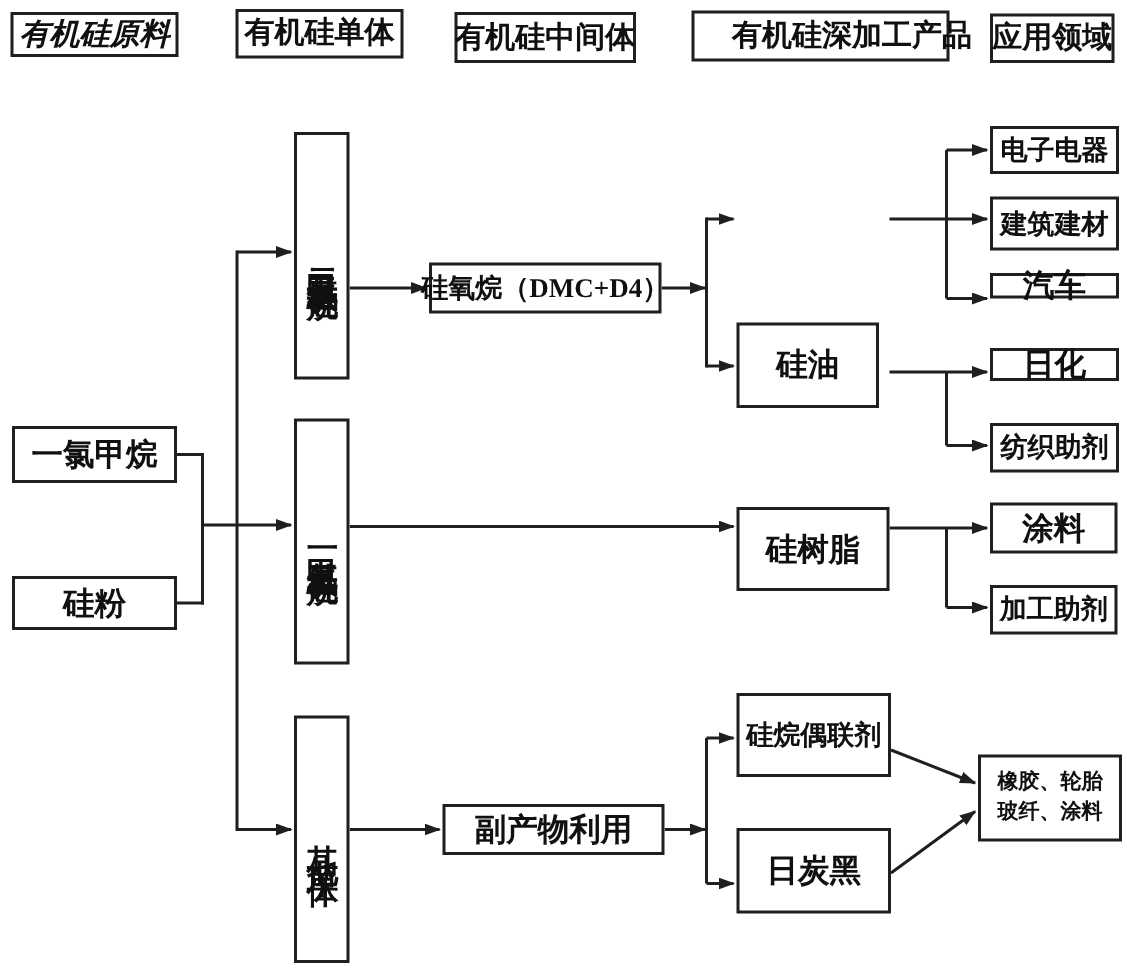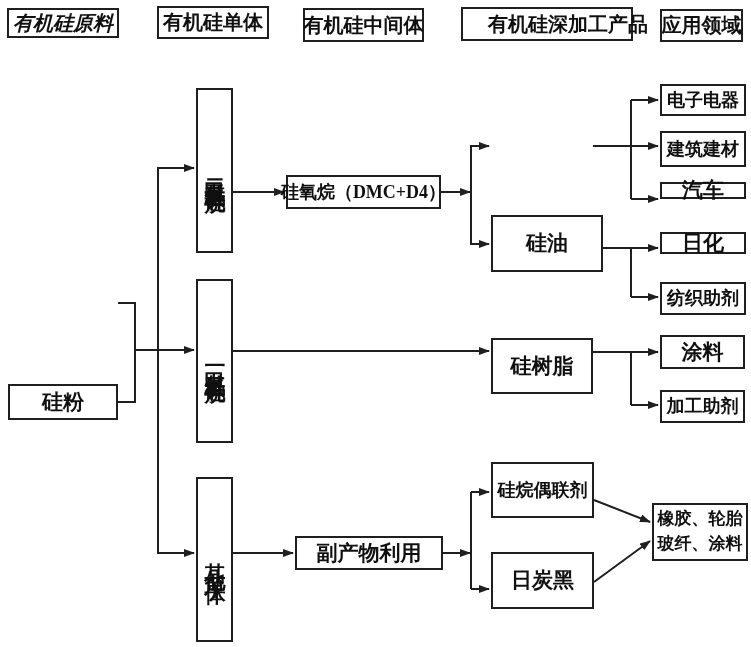--- a/index.html
+++ b/index.html
@@ -33,21 +33,21 @@
   .header{font-size:20px;}
   .vert{
     writing-mode:vertical-rl;
     text-orientation:upright;
     letter-spacing:2px;
     line-height:1;
   }
   .vert.loose{letter-spacing:7px;}
   .sub{font-size:16px;letter-spacing:0;}
   .small{font-size:18px;}
-  .tight{font-size:17px;line-height:1.45;}
+  .tight{font-size:14px;line-height:1.45;}
 </style>
 </head>
 <body>
 
 <div class="canvas">
 
   <svg class="edges" width="751" height="647" viewBox="0 0 751 647">
     <defs>
       <marker id="arw" markerUnits="userSpaceOnUse" markerWidth="11" markerHeight="8" refX="10" refY="4" orient="auto">
         <path class="arrowhead" d="M0,0 L11,4 L0,8 Z"></path>
@@ -106,30 +106,31 @@
       <line class="edge" x1="594" y1="582" x2="650" y2="541" marker-end="url(#arw)"></line>
     </g>
   </svg>
 
   <div class="node header" style="left:7px;top:8px;width:112px;height:30px;font-style:italic;">有机硅原料</div>
   <div class="node header" style="left:157px;top:6px;width:112px;height:33px;">有机硅单体</div>
   <div class="node header" style="left:303px;top:8px;width:121px;height:34px;">有机硅中间体</div>
   <div class="node header" style="left:461px;top:7px;width:172px;height:34px;padding-left:42px;">有机硅深加工产品</div>
   <div class="node header" style="left:660px;top:9px;width:83px;height:33px;">应用领域</div>
 
+  <div class="node" style="left:8px;top:284px;width:110px;height:38px;">一氯甲烷</div>
   <div class="node" style="left:8px;top:384px;width:110px;height:36px;">硅粉</div>
 
   <div class="node vert" style="left:196px;top:88px;width:37px;height:165px;">二甲基二氯硅烷</div>
   <div class="node vert" style="left:196px;top:279px;width:37px;height:164px;">一甲基三氯硅烷</div>
   <div class="node vert loose" style="left:196px;top:477px;width:37px;height:165px;">其他单体</div>
 
   <div class="node small" style="left:286px;top:175px;width:155px;height:34px;">硅氧烷（DMC+D4）</div>
   <div class="node" style="left:295px;top:536px;width:148px;height:34px;">副产物利用</div>
 
-  <div class="node" style="left:491px;top:215px;width:112px;height:57px;">硅油</div>
+  <div class="node" style="left:491px;top:215px;width:95px;height:57px;">硅油</div>
   <div class="node" style="left:491px;top:327px;width:102px;height:56px;margin-top:11px;">硅树脂</div>
   <div class="node small" style="left:491px;top:462px;width:103px;height:56px;">硅烷偶联剂</div>
   <div class="node" style="left:491px;top:552px;width:103px;height:57px;">日炭黑</div>
 
   <div class="node small" style="left:660px;top:84px;width:86px;height:32px;">电子电器</div>
   <div class="node small" style="left:660px;top:131px;width:86px;height:36px;">建筑建材</div>
   <div class="node" style="left:660px;top:182px;width:86px;height:17px;">汽车</div>
   <div class="node" style="left:660px;top:232px;width:86px;height:22px;">日化</div>
   <div class="node small" style="left:660px;top:282px;width:86px;height:33px;">纺织助剂</div>
   <div class="node" style="left:660px;top:335px;width:85px;height:34px;">涂料</div>

